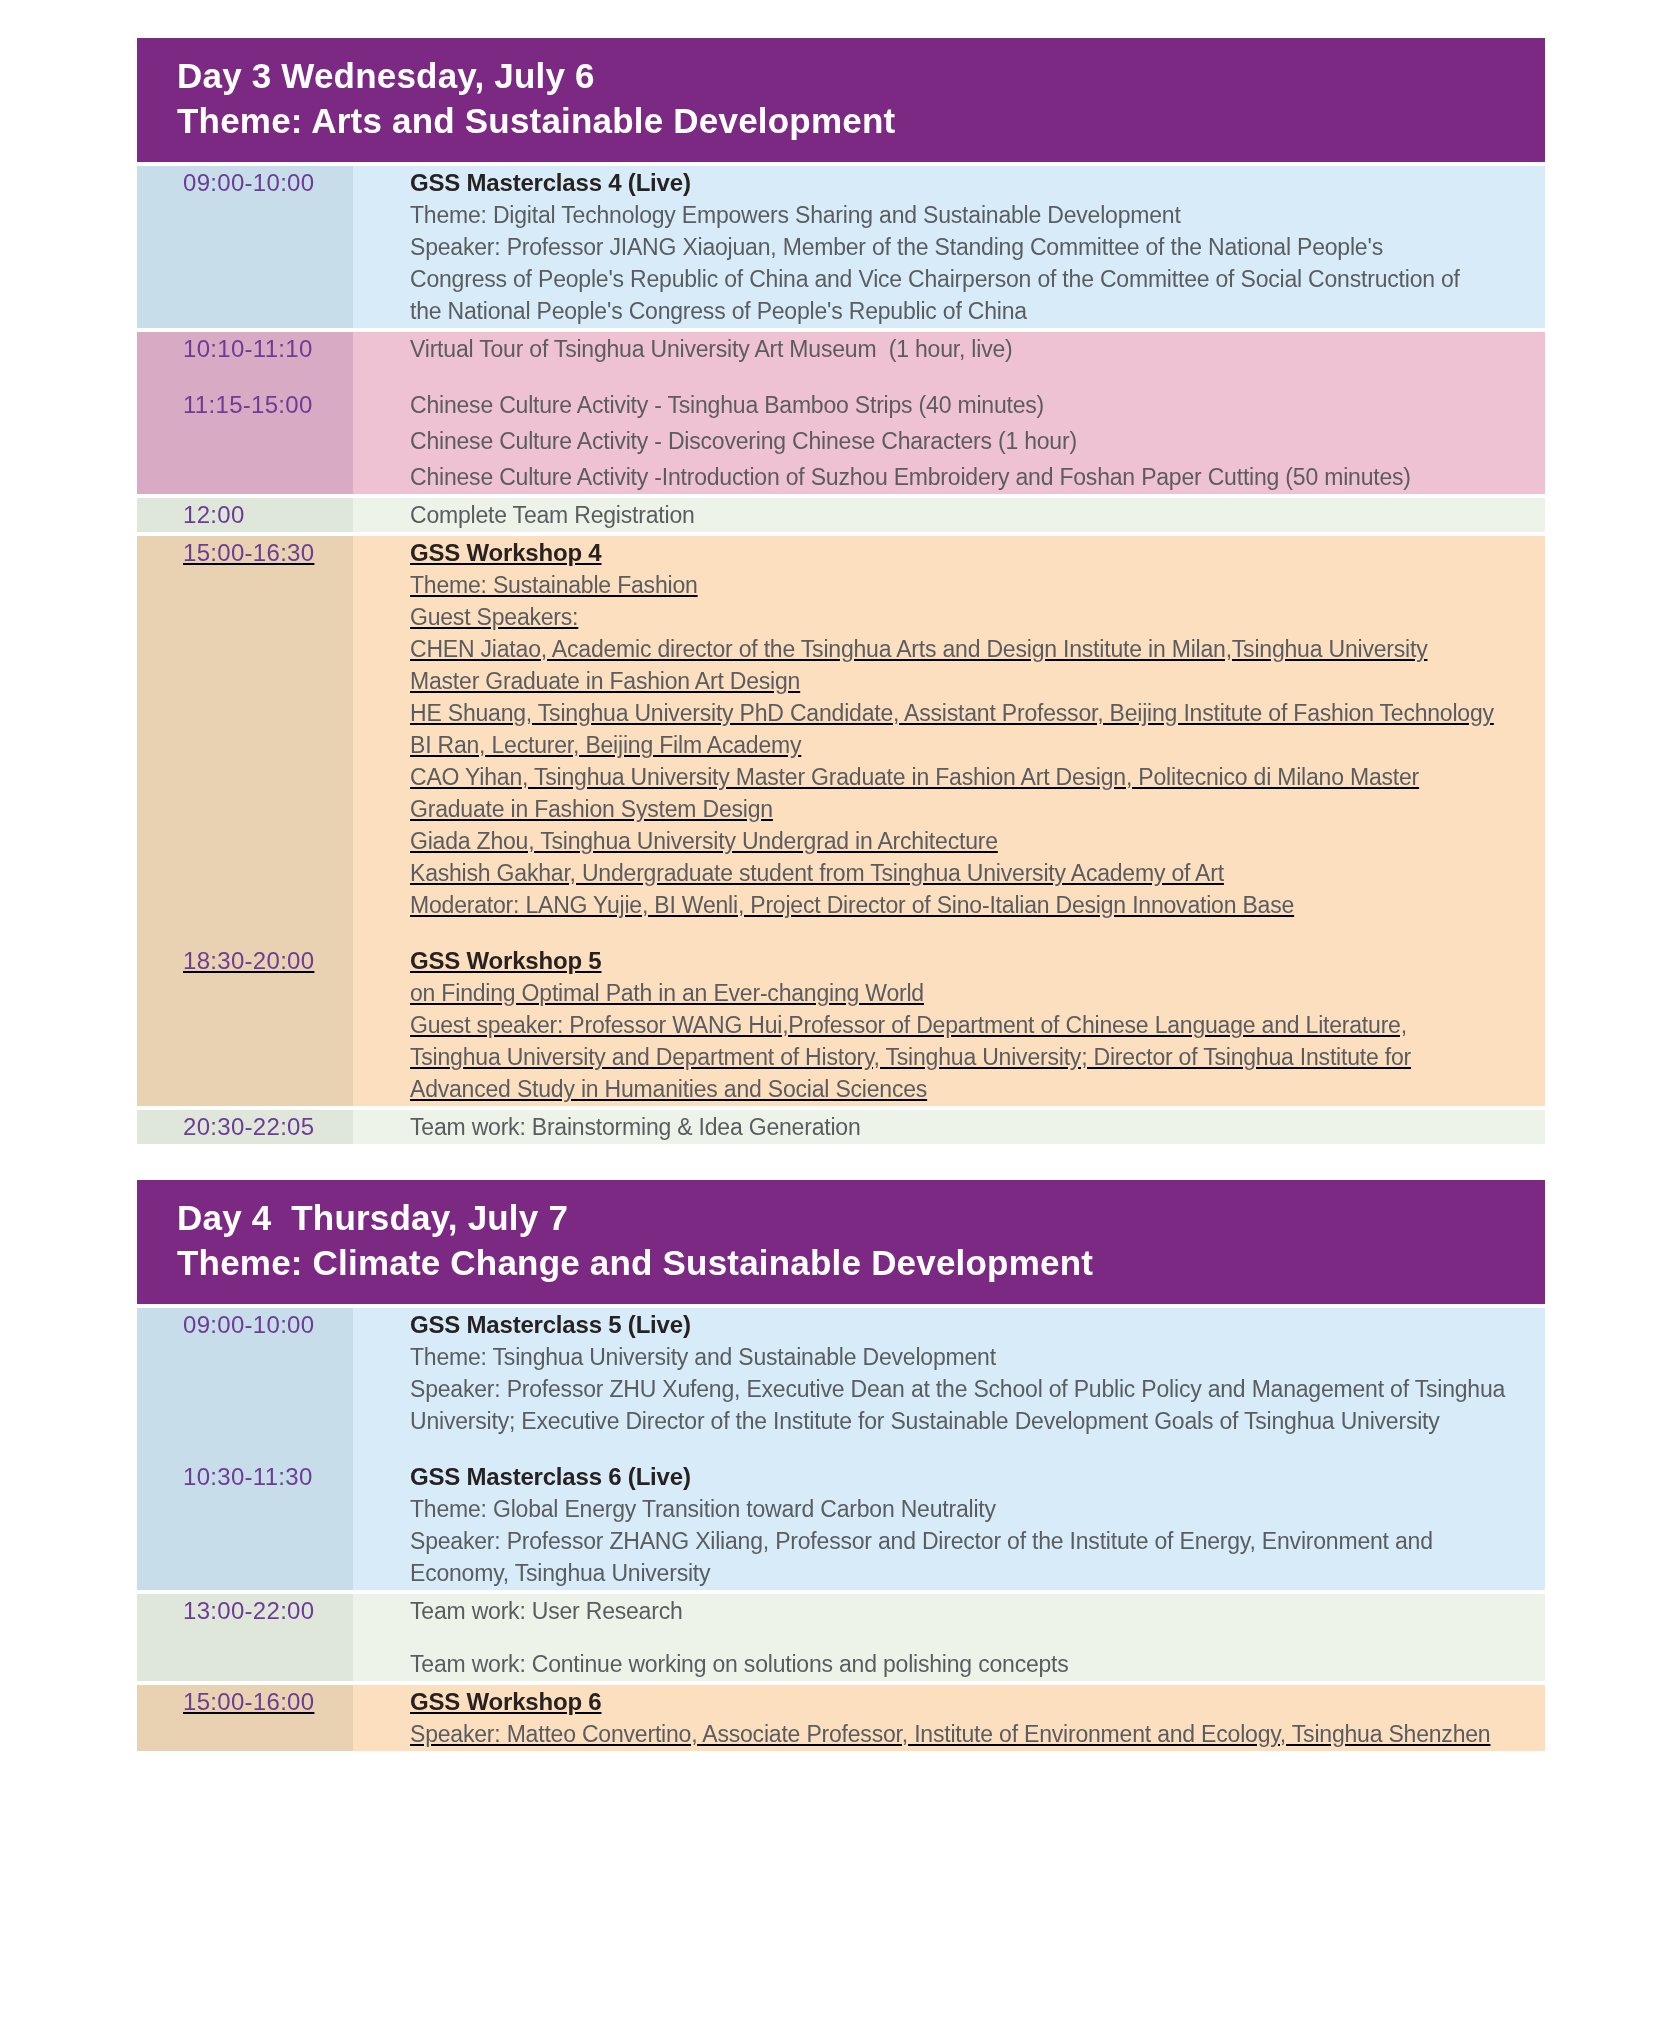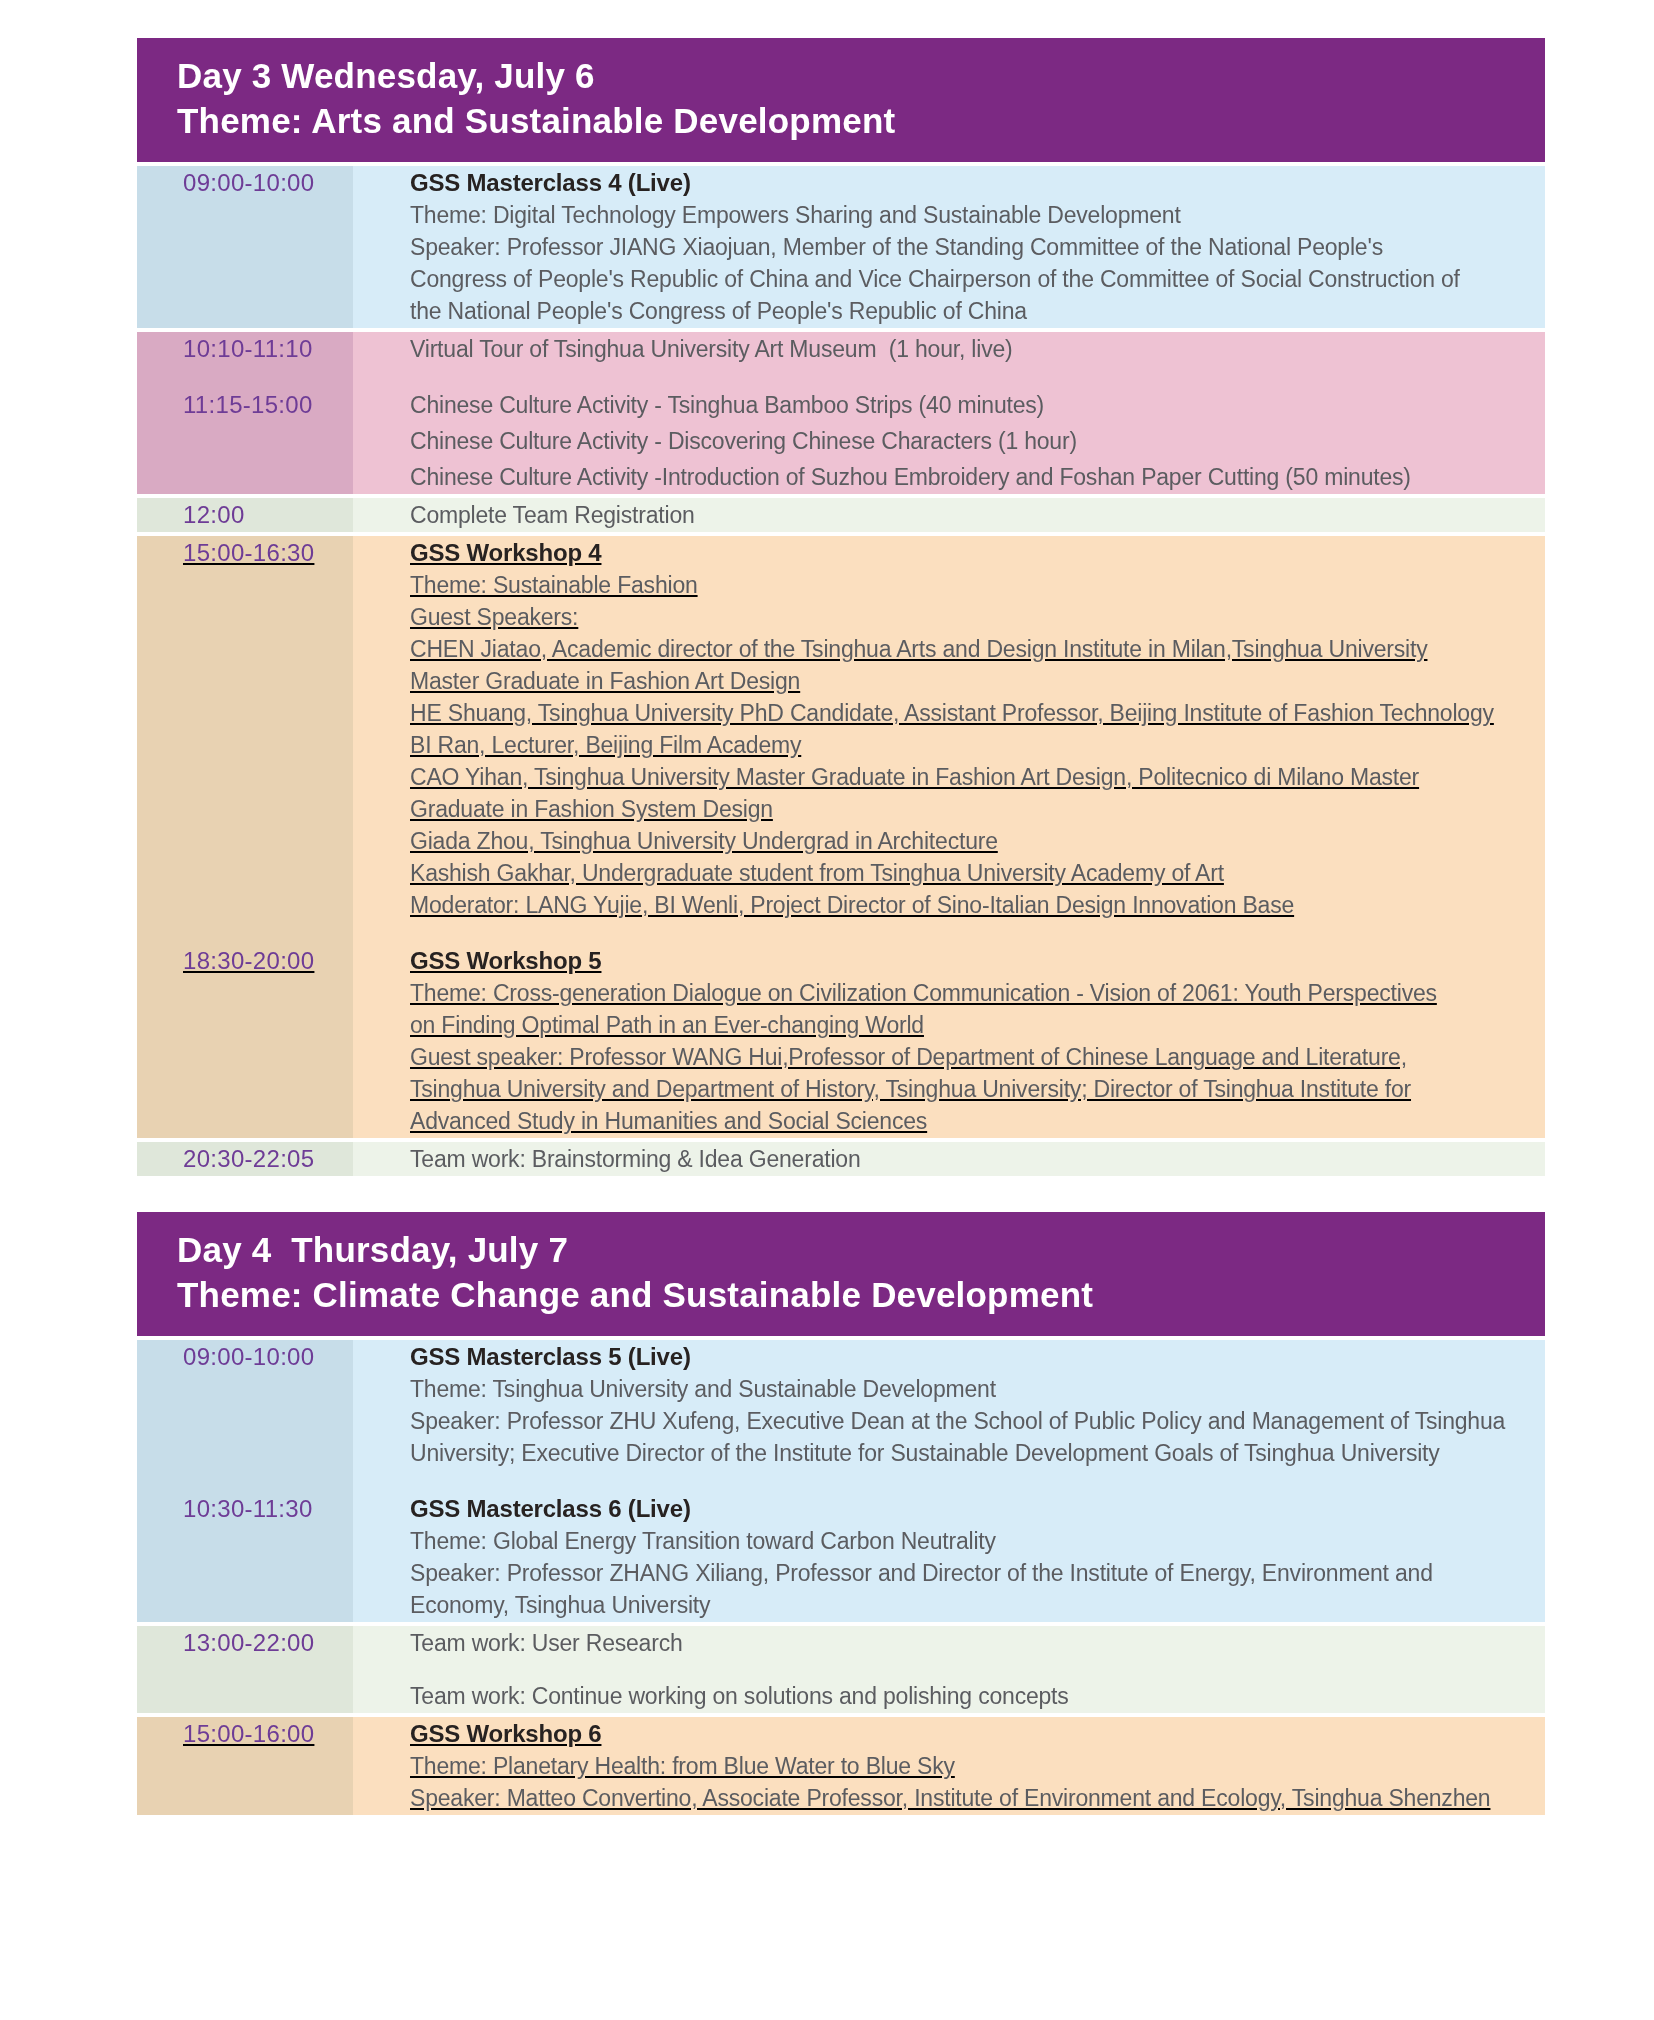--- a/index.html
+++ b/index.html
@@ -113,21 +113,20 @@
               <div class="line">Kashish Gakhar, Undergraduate student from Tsinghua University Academy of Art</div>
               <div class="line">Moderator: LANG Yujie, BI Wenli, Project Director of Sino-Italian Design Innovation Base</div>
             </div>
           </div>
         </div>
         <div class="entry">
           <div class="time">18:30-20:00</div>
           <div class="content">
             <div class="block">
               <div class="heading">GSS Workshop 5</div>
-              <div class="line">Theme: Cross-generation Dialogue on Civilization Communication - Vision of 2061: Youth Perspectives</div>
               <div class="line">on Finding Optimal Path in an Ever-changing World</div>
               <div class="line">Guest speaker: Professor WANG Hui,Professor of Department of Chinese Language and Literature,</div>
               <div class="line">Tsinghua University and Department of History, Tsinghua University; Director of Tsinghua Institute for</div>
               <div class="line">Advanced Study in Humanities and Social Sciences</div>
             </div>
           </div>
         </div>
       </div>
       <div class="row row-green">
         <div class="entry">
@@ -179,20 +178,19 @@
             </div>
           </div>
         </div>
       </div>
       <div class="row row-peach">
         <div class="entry">
           <div class="time">15:00-16:00</div>
           <div class="content">
             <div class="block">
               <div class="heading">GSS Workshop 6</div>
-              <div class="line">Theme: Planetary Health: from Blue Water to Blue Sky</div>
               <div class="line">Speaker: Matteo Convertino, Associate Professor, Institute of Environment and Ecology, Tsinghua Shenzhen</div>
             </div>
           </div>
         </div>
       </div>
     </section>
   </div>
 
 </body></html>

